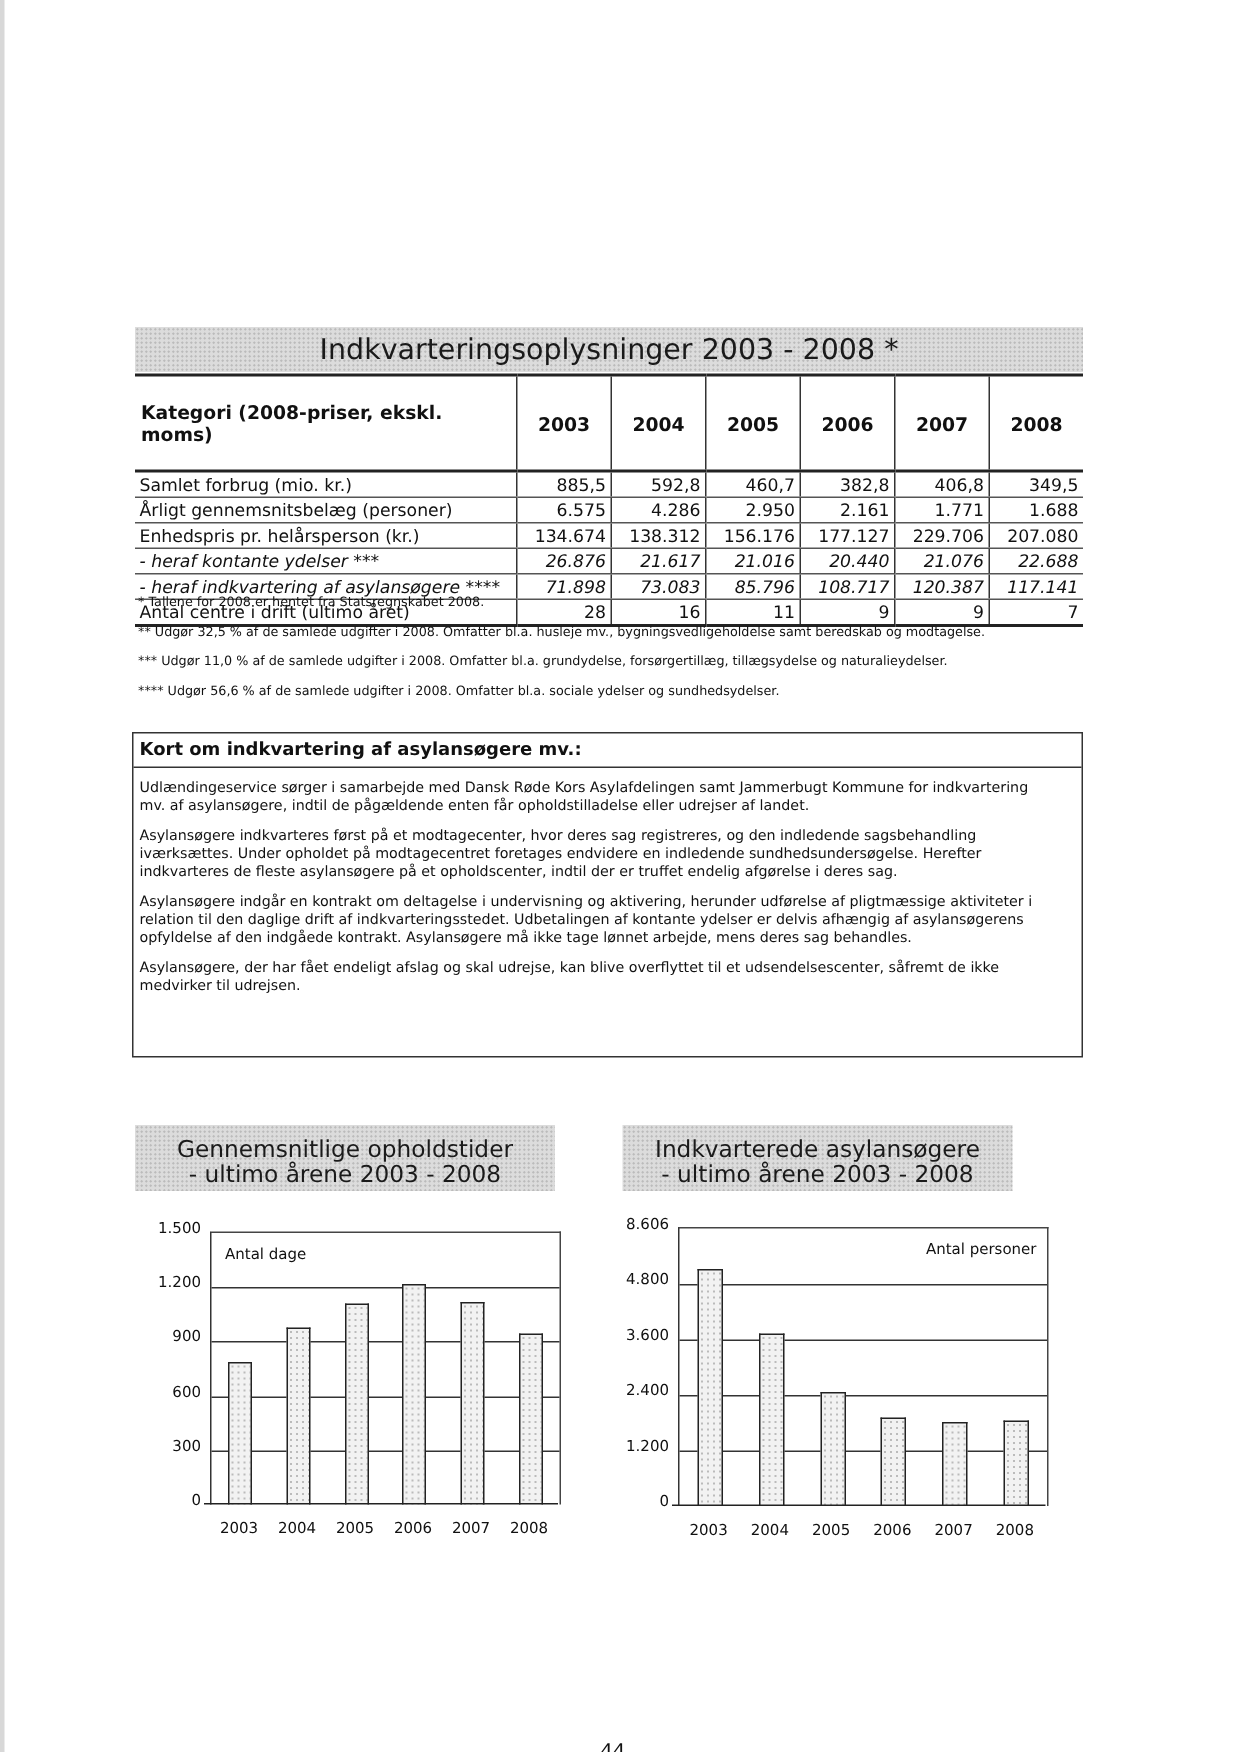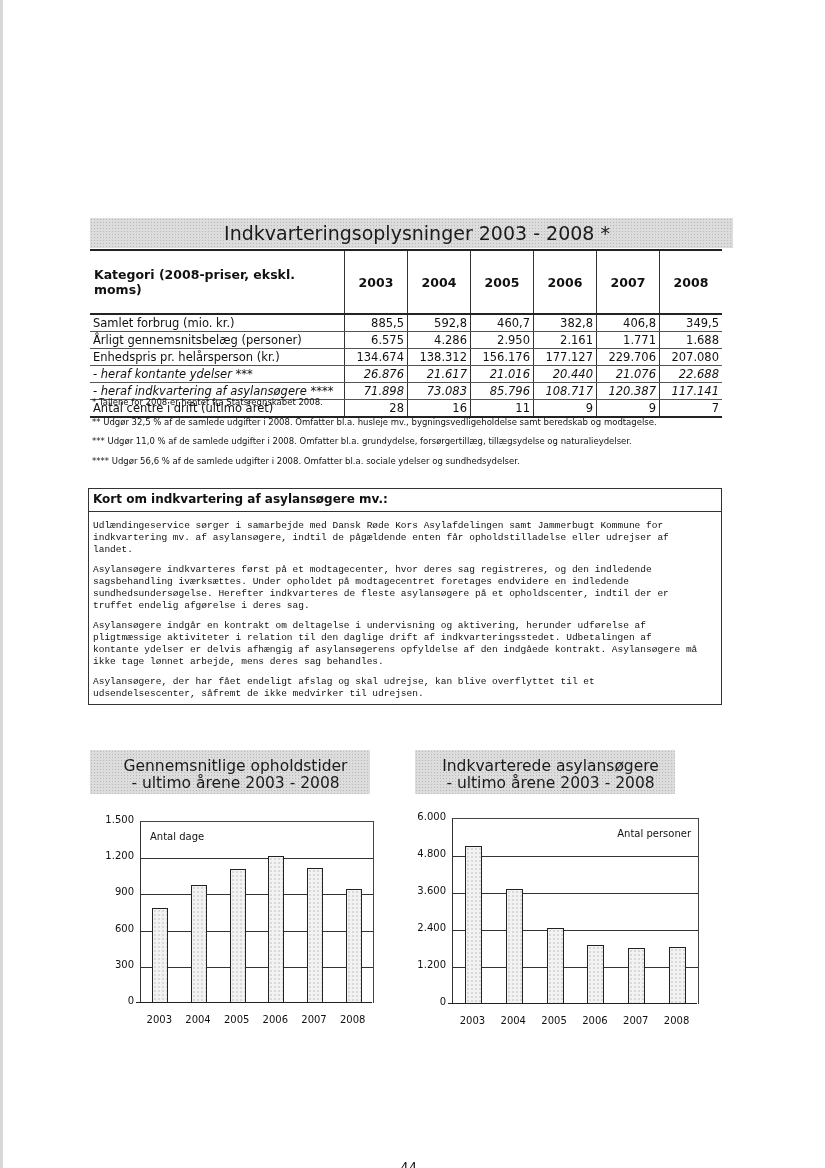--- a/index.html
+++ b/index.html
@@ -5,21 +5,20 @@
   html, body { margin: 0; padding: 0; }
   body {
     width: 825px; height: 1168px; background: #ffffff; position: relative;
     font-family: "DejaVu Sans", sans-serif; color: #111; overflow: hidden;
   }
   .page-edge { position: absolute; left: 0; top: 0; width: 3px; height: 1168px; background: #d8d8d8; }
   .shaded {
     background-color: #dcdcdc;
     background-image: radial-gradient(#b8b8b8 0.6px, transparent 0.8px);
     background-size: 3px 3px;
-    padding-left: 11px;
   }
   .title-band {
     position: absolute; left: 90px; top: 218px; width: 632px; height: 30px;
     text-align: center; font-size: 19px; line-height: 30px; color: #1a1a1a;
   }
   table.data {
     position: absolute; left: 90px; top: 249px; width: 632px;
     border-collapse: collapse; font-size: 11.5px;
   }
   table.data th {
@@ -35,21 +34,21 @@
   table.data td:first-child { border-left: none; text-align: left; }
   table.data tr.italic td { font-style: italic; }
   table.data tr:last-child td { border-bottom: 2px solid #222; }
   table.data td.val { width: 56px; }
   .footnotes { position: absolute; left: 92px; top: 393px; width: 640px; font-size: 8.5px; line-height: 19.5px; }
   .infobox {
     position: absolute; left: 88px; top: 488px; width: 632px; height: 215px;
     border: 1px solid #333; font-size: 9.5px; line-height: 12px;
   }
   .infobox .head { font-weight: bold; font-size: 12px; padding: 4px 4px 6px; border-bottom: 1px solid #333; }
-  .infobox p { margin: 8px 20px 0 4px; font-family: Liberation Mono, monospace; }
+  .infobox p { margin: 8px 20px 0 4px; }
   .chart-title {
     position: absolute; height: 44px; font-size: 15.5px; line-height: 17px; text-align: center;
     padding-top: 8px; box-sizing: border-box; color: #1a1a1a;
   }
   .chart { position: absolute; }
   .chart .plot { position: absolute; border: 1px solid #444; border-bottom: none; border-left: 1px solid #333; }
   .chart .grid { position: absolute; left: 0; right: 0; height: 1px; background: #333; }
   .chart .ytick { position: absolute; font-size: 10px; text-align: right; width: 40px; }
   .chart .xtick { position: absolute; font-size: 10px; width: 40px; text-align: center; }
   .chart .bar {
@@ -202,21 +201,21 @@
       <div class="bar" style="left: 93.5833px; width: 17px; height: 76.0042px;"></div>
       <div class="bar" style="left: 134.417px; width: 17px; height: 59.3542px;"></div>
       <div class="bar" style="left: 175.25px; width: 17px; height: 55.6542px;"></div>
       <div class="bar" style="left: 216.083px; width: 17px; height: 56.7333px;"></div>
     </div>
     <div class="ytick" style="left: 6px; top: 186px;">0</div>
     <div class="ytick" style="left: 6px; top: 149px;">1.200</div>
     <div class="ytick" style="left: 6px; top: 112px;">2.400</div>
     <div class="ytick" style="left: 6px; top: 75px;">3.600</div>
     <div class="ytick" style="left: 6px; top: 38px;">4.800</div>
-    <div class="ytick" style="left: 6px; top: 1px;">6.000</div>
+    <div class="ytick" style="left: 6px; top: 1px;">8.606</div>
     <div class="axis-x" style="left: 48px; top: 193px; width: 249px;"></div>
     <div class="xtick" style="left: 52.4167px; top: 205px;">2003</div>
     <div class="xtick" style="left: 93.25px; top: 205px;">2004</div>
     <div class="xtick" style="left: 134.083px; top: 205px;">2005</div>
     <div class="xtick" style="left: 174.917px; top: 205px;">2006</div>
     <div class="xtick" style="left: 215.75px; top: 205px;">2007</div>
     <div class="xtick" style="left: 256.583px; top: 205px;">2008</div>
     <div class="unit" style="right: 19px; top: 18px;">Antal personer</div>
   </div>
 

